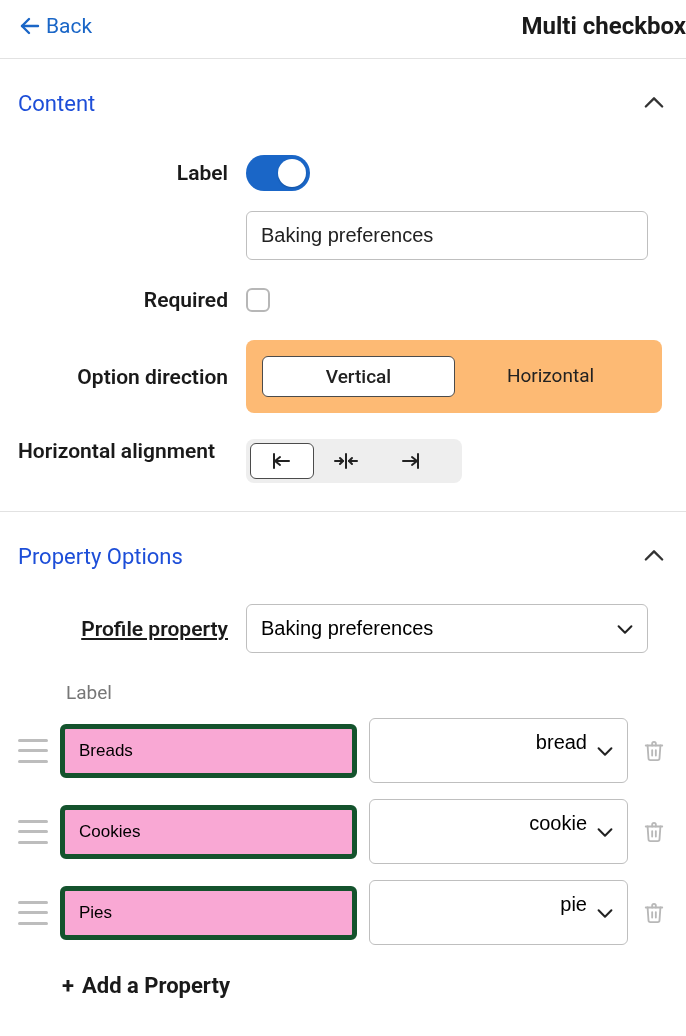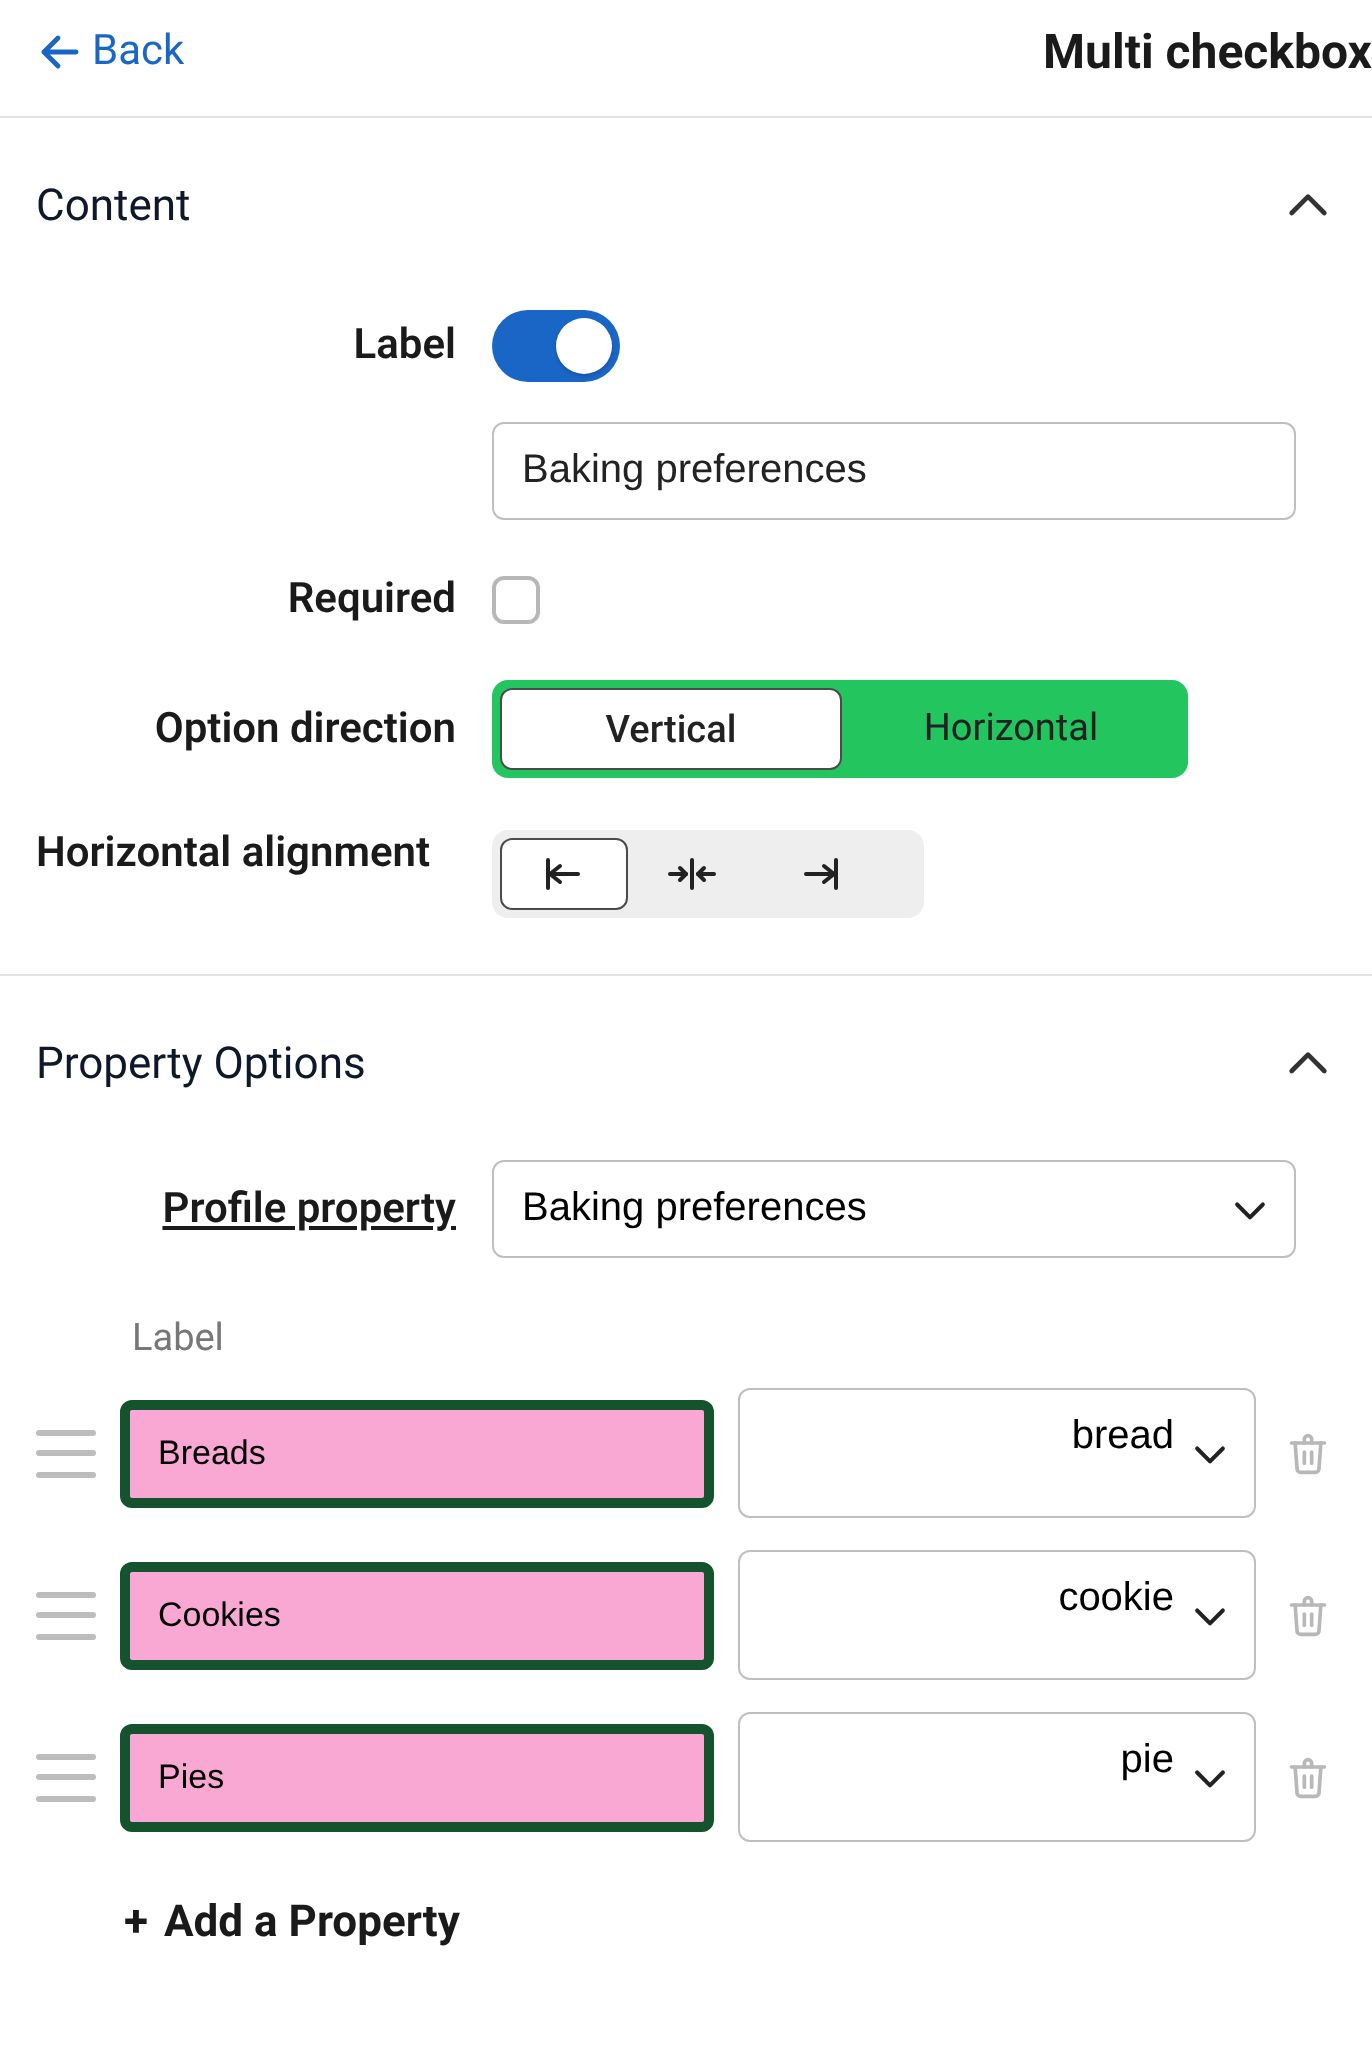--- a/index.html
+++ b/index.html
@@ -45,21 +45,21 @@
   }
   .section-header {
     display: flex;
     justify-content: space-between;
     align-items: center;
     padding: 30px 0 10px 0;
     cursor: pointer;
   }
   .section-title {
     font-size: 22px;
-    color: #0f172a;
+    color: #1d4ed8;
     font-weight: 400;
   }
   .chev {
     width: 28px;
     height: 28px;
     color: #333;
   }
 
   
   .form-row {
@@ -117,24 +117,24 @@
     width: 24px;
     height: 24px;
     border: 2px solid #b7b7b7;
     border-radius: 6px;
     cursor: pointer;
   }
 
   
   .seg2 {
     display: flex;
-    background: #22c55e;
+    background: #fdba74;
     border-radius: 8px;
-    padding: 4px;
-    width: 348px;
+    padding: 16px;
+    width: 416px;
   }
   .seg2 .seg-item {
     flex: 1;
     text-align: center;
     padding: 8px 10px;
     font-size: 19px;
     border-radius: 6px;
     cursor: pointer;
     color: #222;
   }

